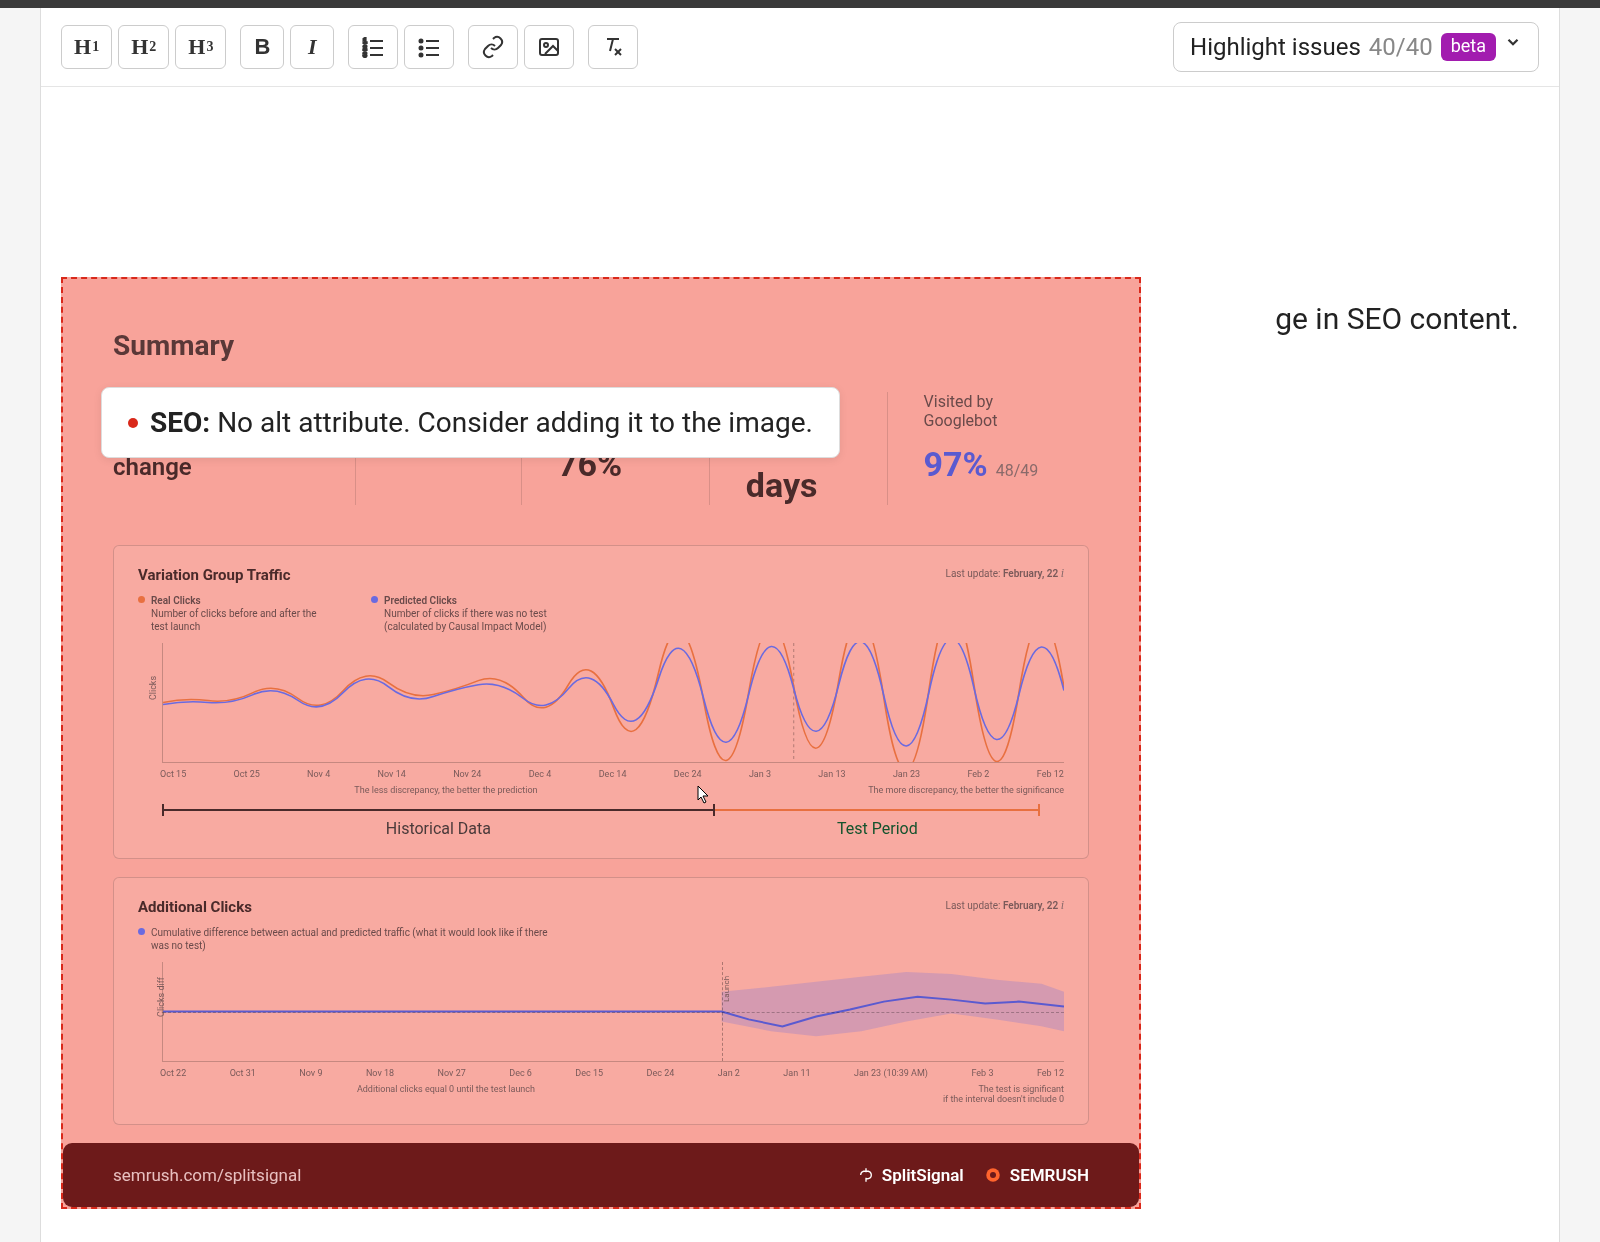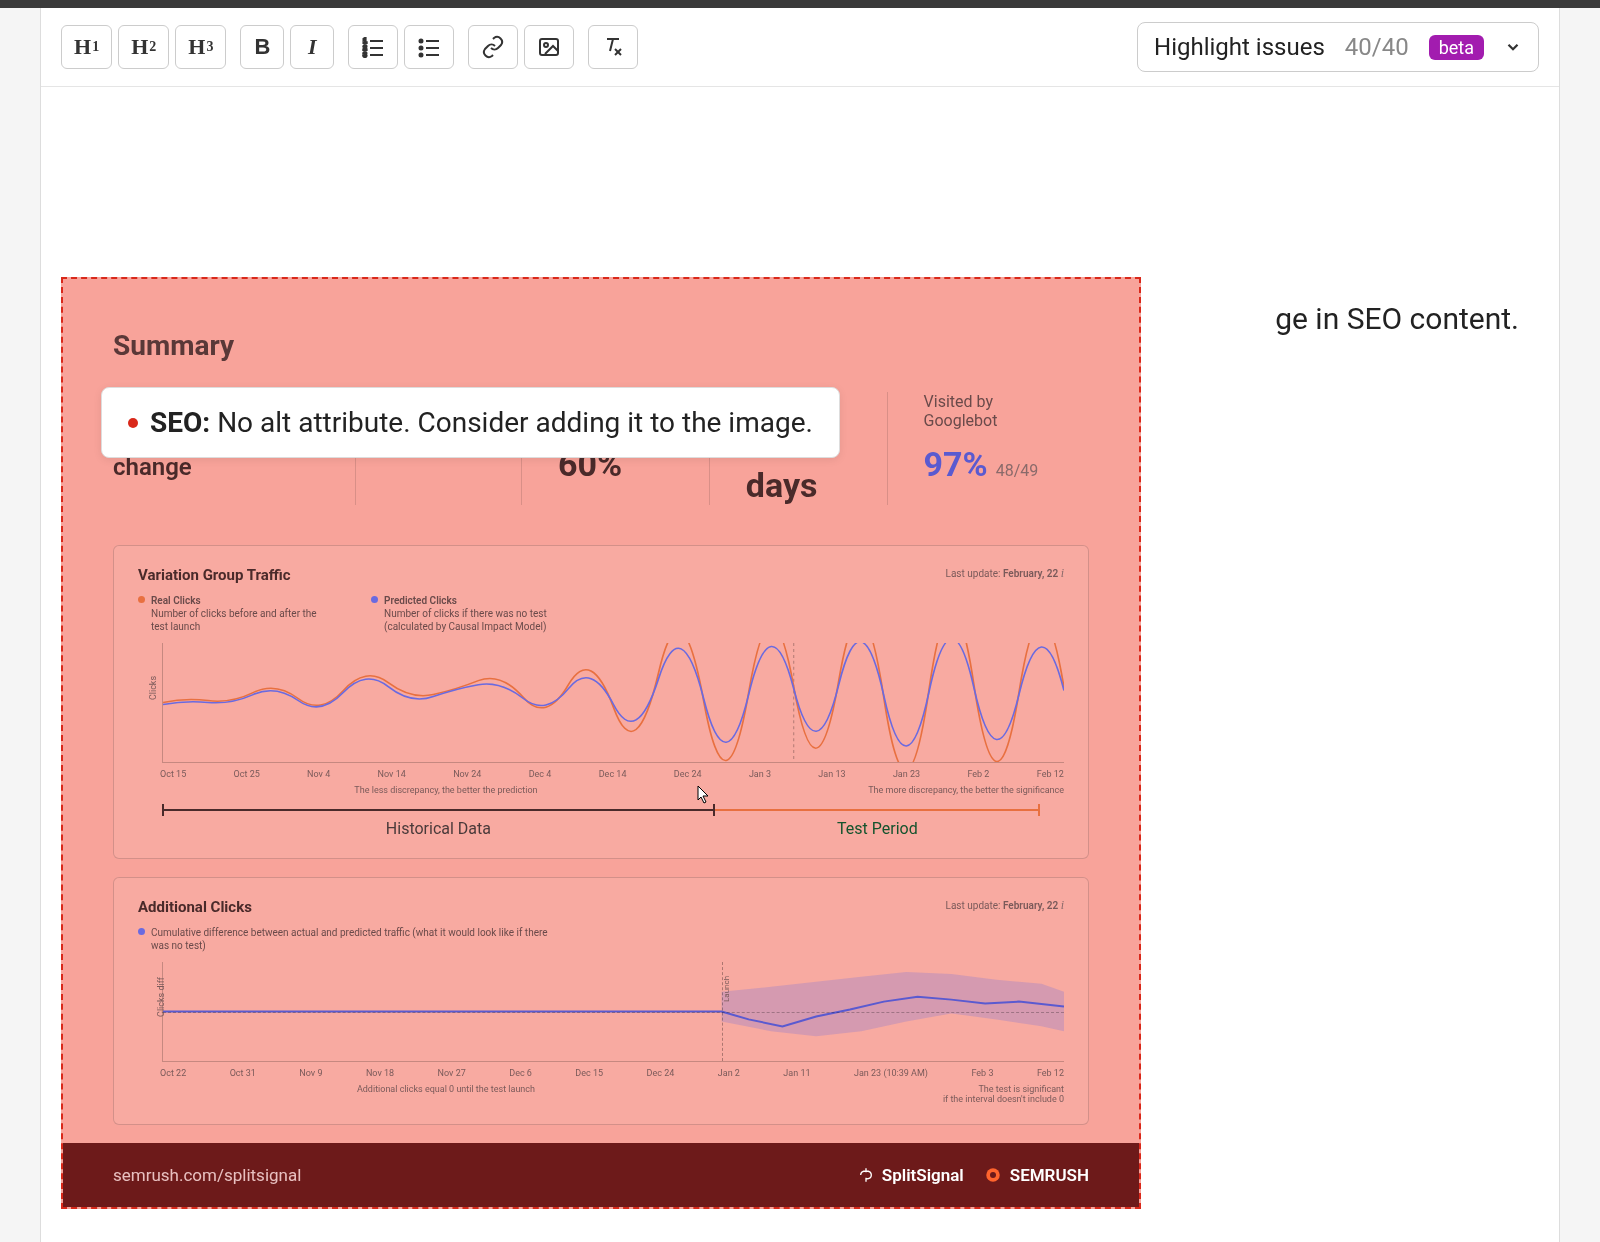--- a/index.html
+++ b/index.html
@@ -47,22 +47,21 @@
 .tool-btn.heading sub { font-size: 14px; margin-left: 1px; }
 .tool-btn.bold { font-weight: 800; }
 .tool-btn.italic { font-style: italic; font-family: Georgia, serif; }
 .icon-svg { width: 24px; height: 24px; }
 .spacer { flex: 1; }
 .issues-pill {
   border: 1px solid #ccc;
   border-radius: 8px;
   padding: 10px 16px;
   display: flex;
-  align-items: center;
-  gap: 20px;
+  gap: 8px;
   font-size: 24px;
   cursor: pointer;
 }
 .issues-label { color: #222; }
 .issues-count { color: #888; }
 .beta-badge {
   background: #a21caf;
   color: #fff;
   font-size: 18px;
   padding: 2px 10px;
@@ -274,20 +273,21 @@
   transform-origin: left top;
 }
 
 .footer-bar {
   background: #6d1a1a;
   padding: 22px 50px;
   display: flex;
   align-items: center;
   font-size: 17px;
   color: #fff;
+  border-radius: 9px;
 }
 .footer-bar .url { color: #e8c0c0; flex: 1; }
 .footer-bar .brand { display: flex; align-items: center; gap: 8px; margin-left: 20px; font-weight: 600; }
 
 .cursor-arrow {
   position: absolute;
   top: 508px;
   left: 656px;
   width: 14px;
   height: 20px;
@@ -398,21 +398,21 @@
                 <span>Effect Size</span>
                 <span class="info-i">i</span>
               </div>
             <div class="metric-value">−0.6%</div>
           </div>
           <div class="metric-col">
             <div class="metric-label">
                 <span>Confidence Level</span>
                 <span class="info-i">i</span>
               </div>
-            <div class="metric-value">60%</div>
+            <div class="metric-value">76%</div>
           </div>
           <div class="metric-col">
             <div class="metric-label">
                 <span>Duration</span>
                 <span class="info-i">i</span>
               </div>
             <div class="metric-value">30 days</div>
           </div>
           <div class="metric-col">
             <div class="metric-label">Visited by Googlebot</div>

